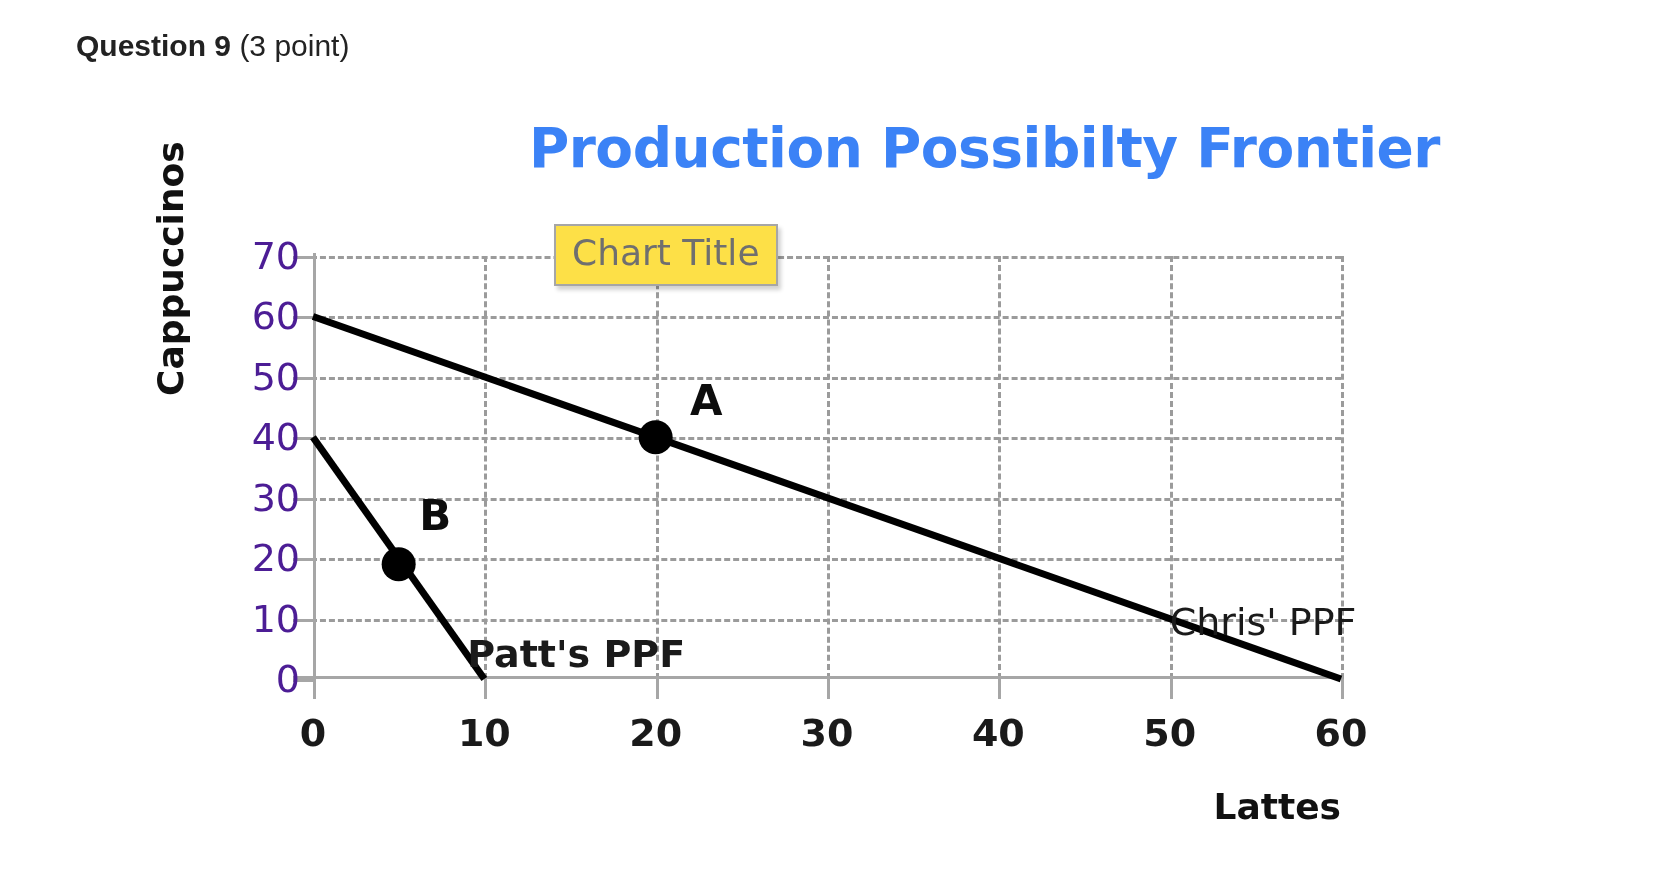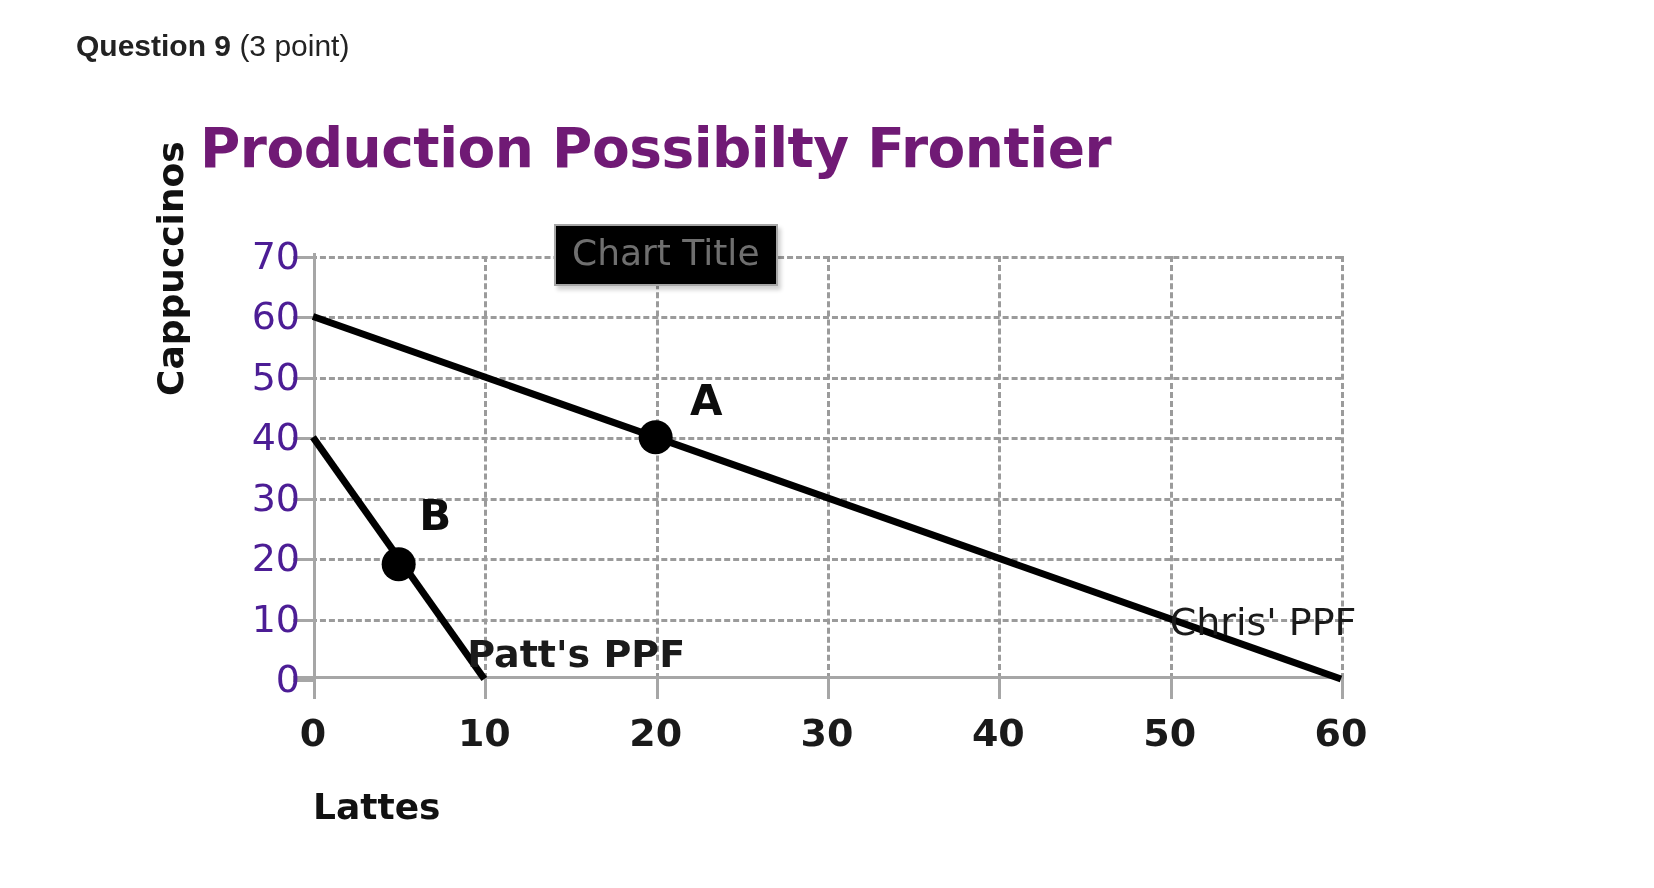--- a/index.html
+++ b/index.html
@@ -40,26 +40,26 @@
     top: 96px;
     width: 1654px;
     height: 780px;
   }
 
   #chart-heading {
     position: absolute;
     left: 200px;
     top: 20px;
     width: 1240px;
-    text-align: left;
+    text-align: right;
     font-family: "DejaVu Sans", sans-serif;
     font-weight: bold;
     font-size: 55px;
     letter-spacing: -0.5px;
-    color: #701a75;
+    color: #3b82f6;
     white-space: nowrap;
   }
 
   
   #plot {
     position: absolute;
     left: 313px;
     top: 160px;
     width: 1028px;
     height: 423px;
@@ -148,34 +148,34 @@
     color: #111111;
     transform: rotate(-90deg);
     transform-origin: left top;
     white-space: nowrap;
   }
   #x-axis-title {
     position: absolute;
     left: 313px;
     top: 690px;
     width: 1028px;
-    text-align: left;
+    text-align: right;
     font-family: "DejaVu Sans", sans-serif;
     font-weight: bold;
     font-size: 36px;
     color: #111111;
   }
 
   #chart-title-placeholder {
     position: absolute;
     left: 554px;
     top: 128px;
     padding: 6px 16px 10px 16px;
     border: 2px solid #a6a6a6;
-    background: #000000;
+    background: #fde047;
     box-shadow: 3px 4px 4px rgba(0,0,0,0.18);
     font-family: "DejaVu Sans", sans-serif;
     font-size: 36px;
     line-height: 42px;
     color: #6f6f6f;
     white-space: nowrap;
   }
 
   #series-svg {
     position: absolute;

